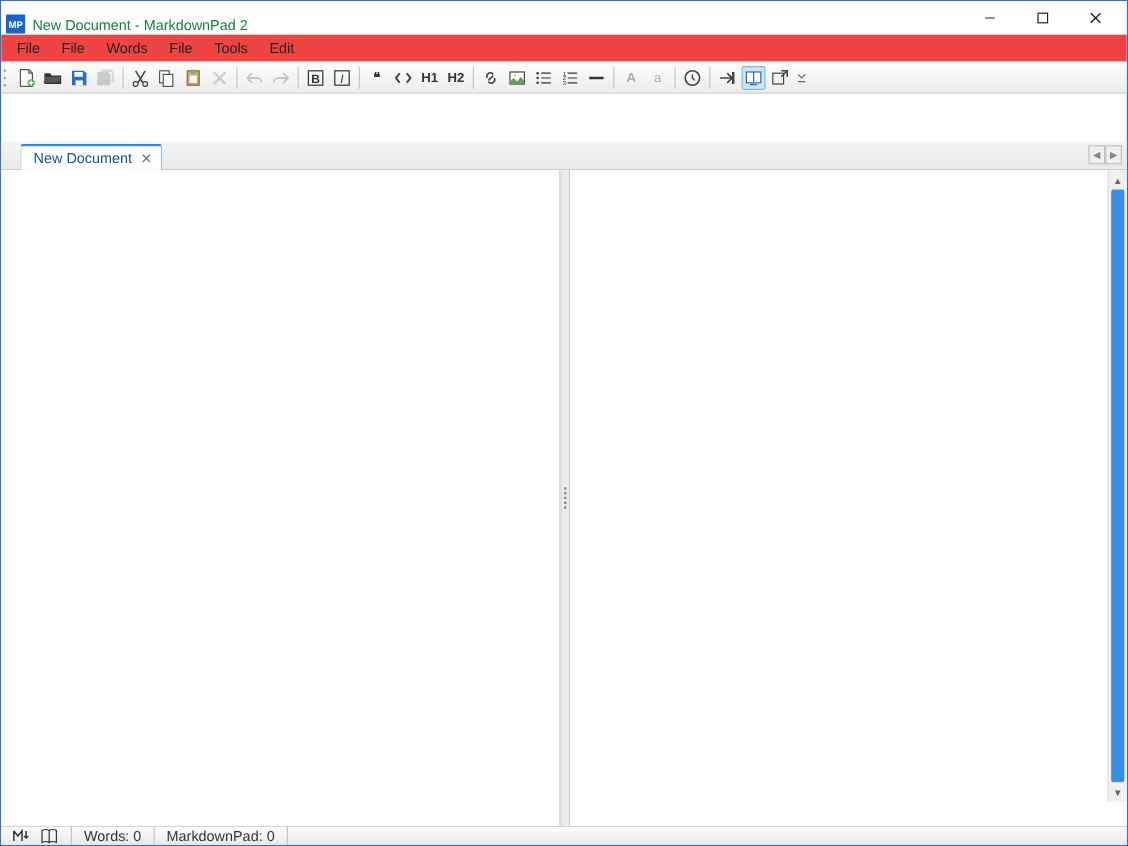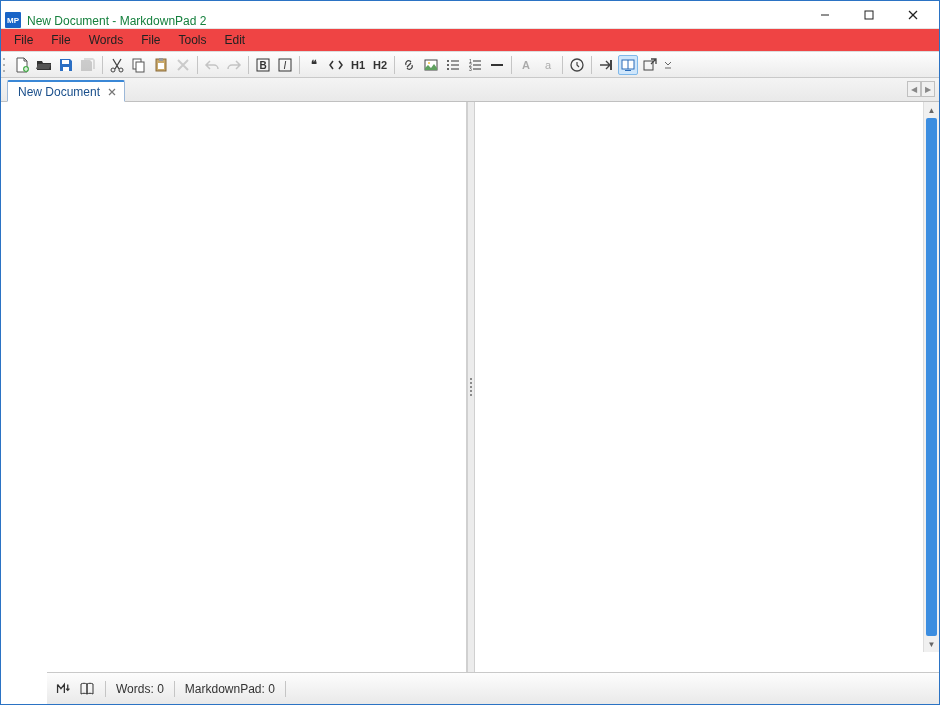--- a/index.html
+++ b/index.html
@@ -95,22 +95,23 @@
   width: 1px; height: 18px; background: #c5c5c5; margin: 0 3px;
 }
 .tb-btn svg { width: 16px; height: 16px; }
 .tb-txt { font-size: 11px; font-weight: bold; color: #333; }
 .tabbar {
   height: 24px;
   background: linear-gradient(#f4f4f4,#e9e9e9);
   border-bottom: 1px solid #c0c0c0;
   display: flex;
   align-items: flex-end;
-  padding: 0 6px;
+  padding: 0 16px;
   position: relative;
+  margin-top: 40px;
 }
 .tab {
   height: 22px;
   background: #fff;
   border: 1px solid #9cb8d8;
   border-bottom: 1px solid #fff;
   border-top: 2px solid #3a87d6;
   border-radius: 2px 2px 0 0;
   display: flex;
   align-items: center;
@@ -186,29 +187,28 @@
 }
 .sb-thumb {
   position: absolute; top: 16px; left: 2px; right: 2px; bottom: 16px;
   background: #cfcfcf;
   border-radius: 2px;
 }
 .sb-thumb.blue {
   background: #3b8de0;
 }
 .statusbar {
-  height: 32px;
+  height: 16px;
   background: linear-gradient(#fdfdfd,#e9e9e9);
   border-top: 1px solid #c9c9c9;
   display: flex;
   align-items: center;
   padding: 0 4px;
   font-size: 12px;
   color: #333;
-  margin-left: 46px;
 }
 .status-icon {
   width: 20px; height: 18px;
   display: flex; align-items: center; justify-content: center;
   margin: 0 2px;
 }
 .status-sep {
   width: 1px; height: 16px; background: #c5c5c5; margin: 0 6px;
 }
 .status-text { padding: 0 4px; }

